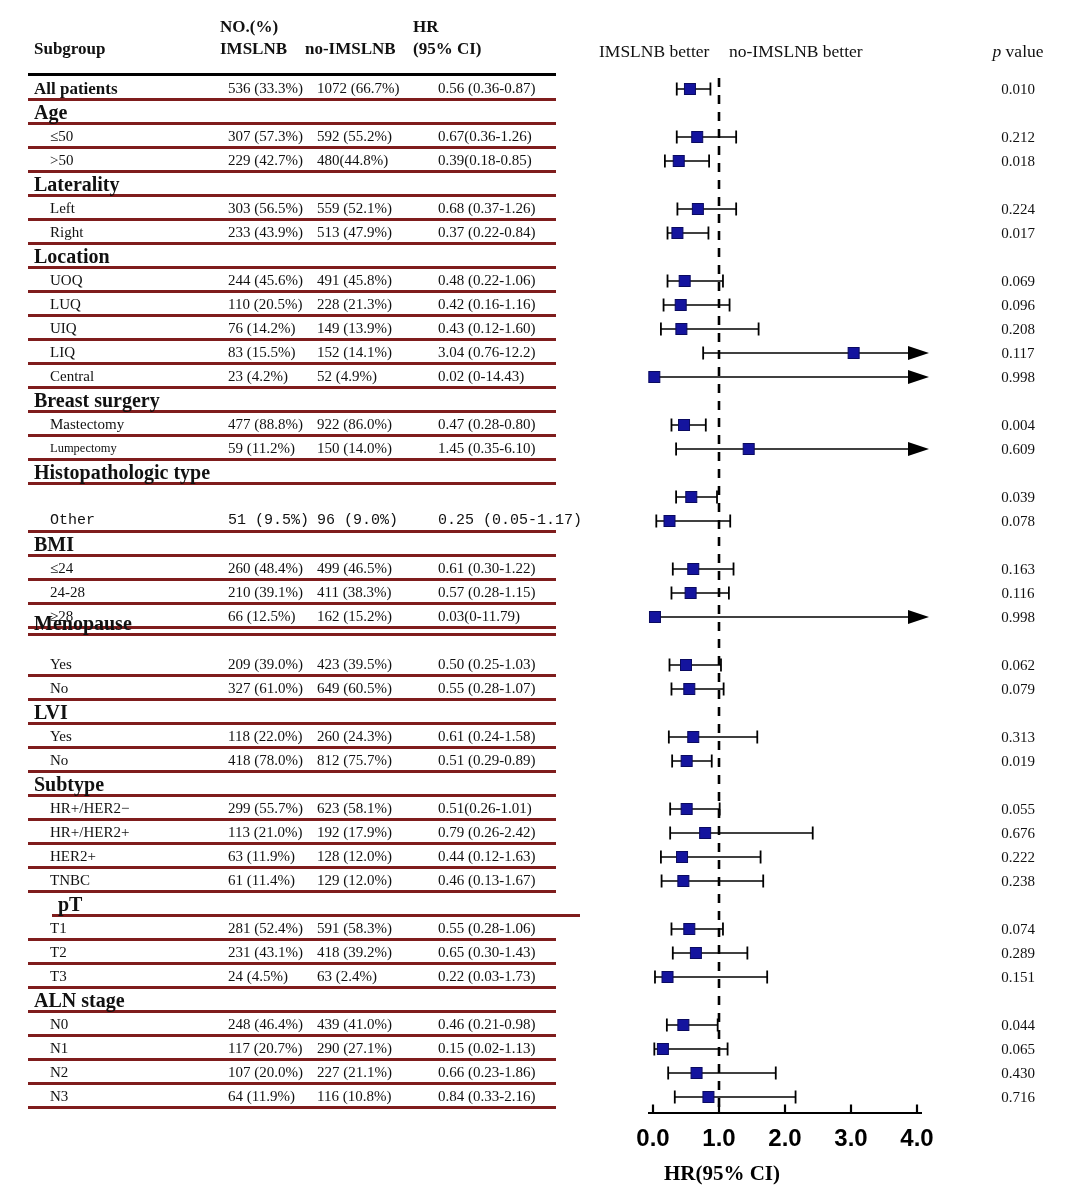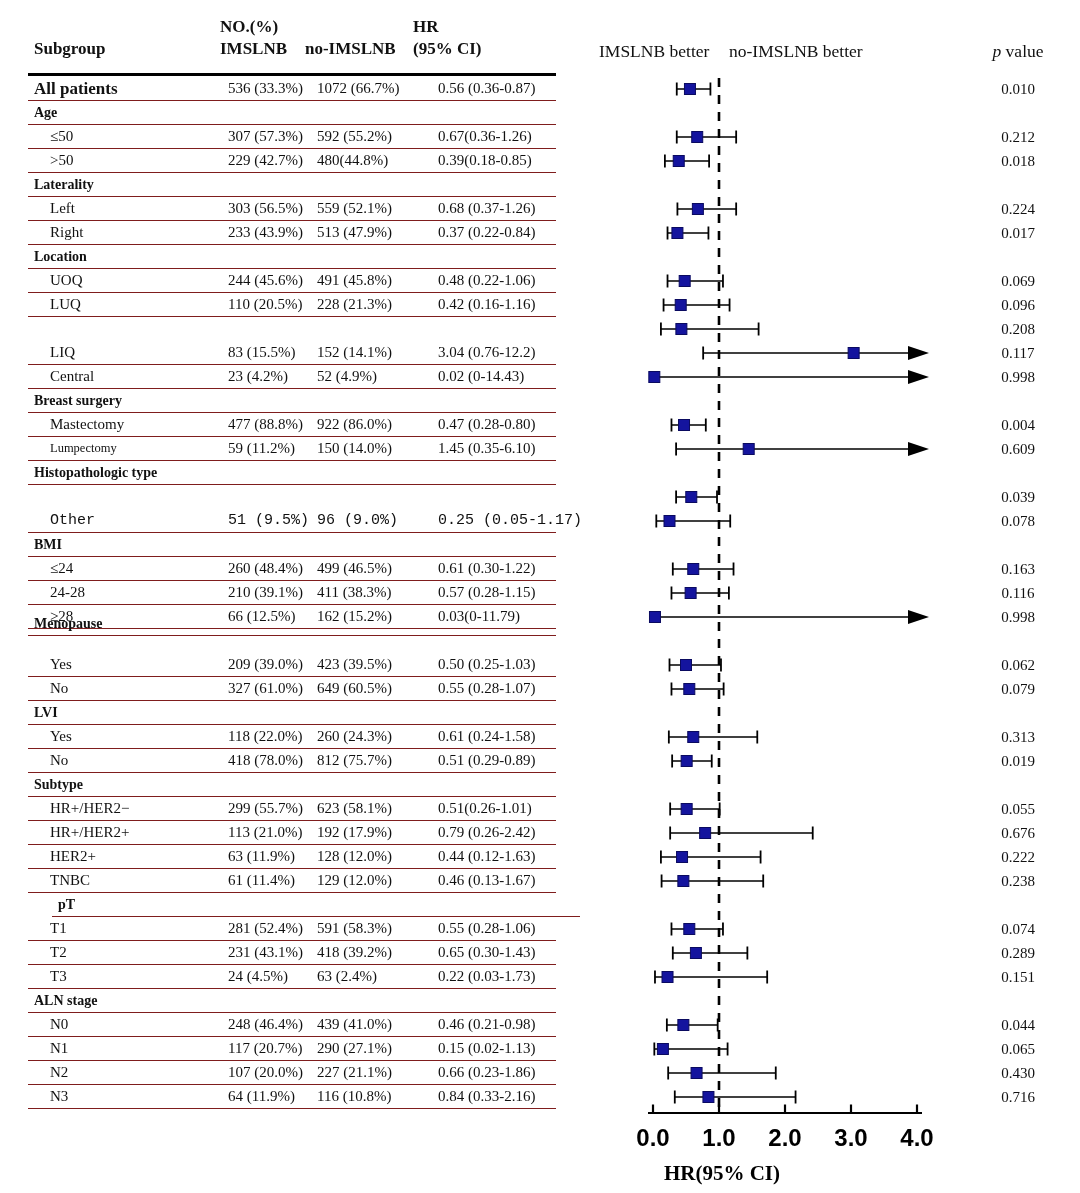--- a/index.html
+++ b/index.html
@@ -5,25 +5,25 @@
   html,body{margin:0;padding:0;background:#fff;}
   #figure{
     position:relative;width:1080px;height:1193px;background:#ffffff;
     font-family:"Liberation Serif", serif;color:#111;overflow:hidden;
   }
   .hcell{position:absolute;font-weight:bold;font-size:17px;line-height:22px;white-space:nowrap;}
   .plabel{position:absolute;font-size:17.5px;line-height:22px;white-space:nowrap;}
   .thick-line{position:absolute;left:28px;top:73px;width:528px;height:3px;background:#000;}
   .row{
     position:absolute;left:28px;width:528px;height:24px;box-sizing:border-box;
-    border-bottom:1px solid #7f1d1d;
+    border-bottom:3px solid #7f1d1d;
   }
   .row span{position:absolute;top:0;line-height:23px;white-space:nowrap;}
   .lab.item{left:22px;font-size:15px;}
-  .lab.group{left:6px;font-weight:bold;font-size:14px;}
+  .lab.group{left:6px;font-weight:bold;font-size:20px;}
   .lab.all{left:6px;font-weight:bold;font-size:17px;}
   .lab.small{font-size:12.5px;}
   .v1{left:200px;font-size:15px;}
   .v2{left:289px;font-size:15px;}
   .v3{left:410px;font-size:15px;}
   .pval{
     position:absolute;left:970px;width:96px;height:24px;line-height:24px;
     text-align:center;font-size:15px;white-space:nowrap;
   }
   #plot-svg{position:absolute;left:0;top:0;}
@@ -241,20 +241,26 @@
       <span class="v3">0.48 (0.22-1.06)</span>
     </div>
     <div class="pval" style="top: 269px;">0.069</div>
     <div class="row" style="top: 293px;">
       <span class="lab item">LUQ</span>
       <span class="v1">110 (20.5%)</span>
       <span class="v2">228 (21.3%)</span>
       <span class="v3">0.42 (0.16-1.16)</span>
     </div>
     <div class="pval" style="top: 293px;">0.096</div>
+    <div class="row" style="top: 317px;">
+      <span class="lab item">UIQ</span>
+      <span class="v1">76 (14.2%)</span>
+      <span class="v2">149 (13.9%)</span>
+      <span class="v3">0.43 (0.12-1.60)</span>
+    </div>
     <div class="pval" style="top: 317px;">0.208</div>
     <div class="row" style="top: 341px;">
       <span class="lab item">LIQ</span>
       <span class="v1">83 (15.5%)</span>
       <span class="v2">152 (14.1%)</span>
       <span class="v3">3.04 (0.76-12.2)</span>
     </div>
     <div class="pval" style="top: 341px;">0.117</div>
     <div class="row" style="top: 365px;">
       <span class="lab item">Central</span>

